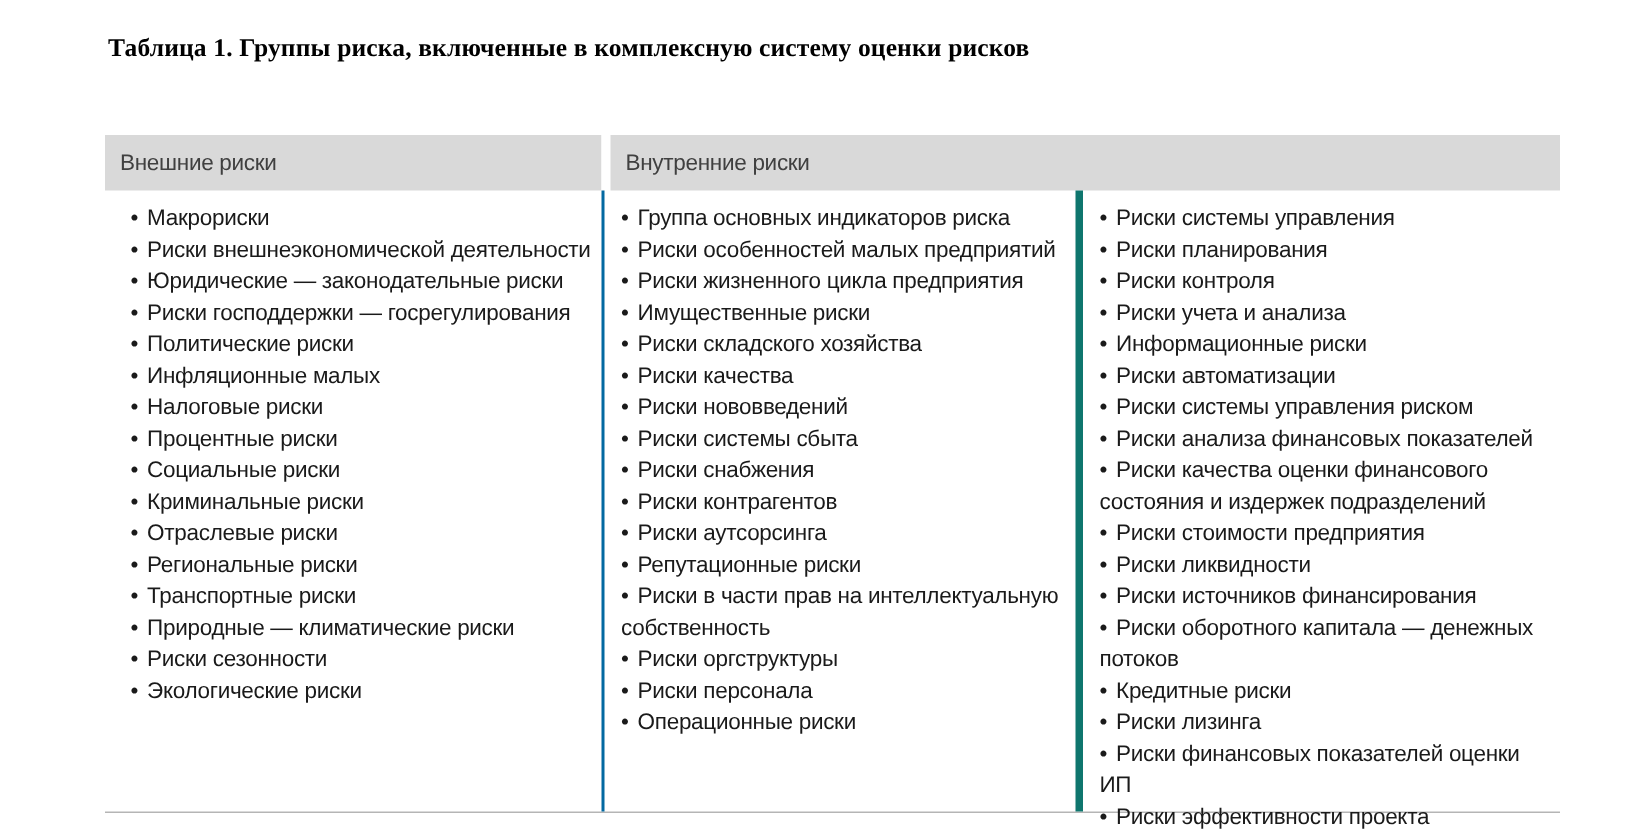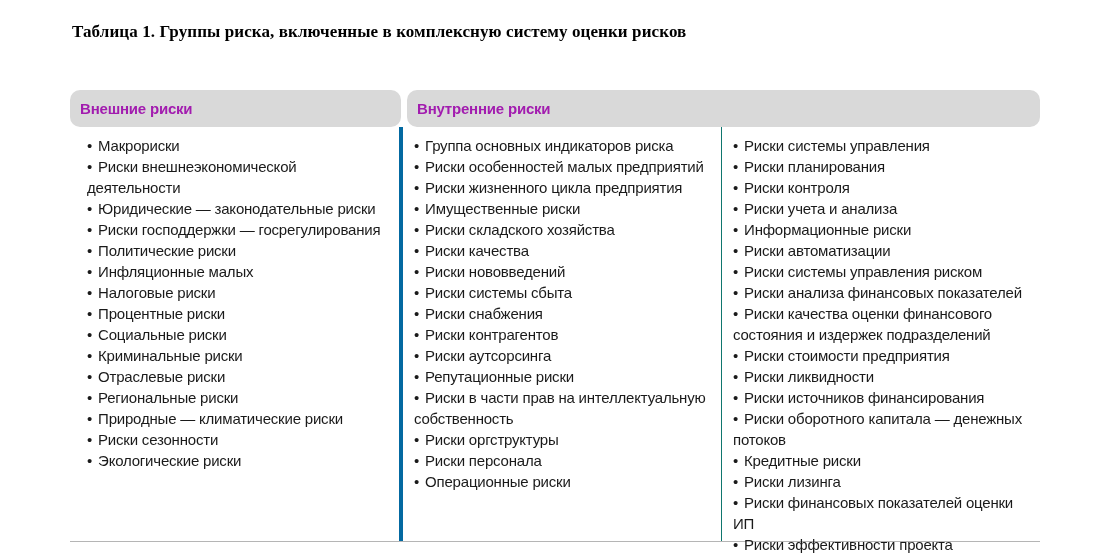--- a/index.html
+++ b/index.html
@@ -41,49 +41,48 @@
     display: flex;
     height: 37px;
   }
   .th {
     background: #d9d9d9;
     display: flex;
     align-items: center;
     box-sizing: border-box;
     padding-left: 10px;
     font-size: 15px;
-    font-weight: 700;
+    font-weight: 400;
     letter-spacing: -0.2px;
-    color: #a21caf;
-    border-radius: 10px;
+    color: #404040;
   }
   .th-external { width: 331px; }
   .th-gap { width: 6px; background: #ffffff; }
   .th-internal { flex: 1; }
   .tbody {
     display: flex;
     height: 414px;
     box-sizing: border-box;
   }
   .col {
     box-sizing: border-box;
     padding-top: 8px;
     padding-right: 6px;
     font-size: 15px;
     letter-spacing: -0.2px;
     color: #1a1a1a;
   }
   .col-1 {
     width: 333px;
-    border-right: 4px solid #0369a1;
+    border-right: 2px solid #0369a1;
     padding-left: 17px;
   }
   .col-2 {
     width: 319px;
-    border-right: 1px solid #0f766e;
+    border-right: 5px solid #0f766e;
     padding-left: 11px;
   }
   .col-3 {
     flex: 1;
     padding-left: 11px;
   }
   .item {
     line-height: 21px;
   }
   .bullet {
@@ -113,20 +112,21 @@
           <div class="item"><span class="bullet">•</span><span>Юридические — законодательные риски</span></div>
           <div class="item"><span class="bullet">•</span><span>Риски господдержки — госрегулирования</span></div>
           <div class="item"><span class="bullet">•</span><span>Политические риски</span></div>
           <div class="item"><span class="bullet">•</span><span>Инфляционные малых</span></div>
           <div class="item"><span class="bullet">•</span><span>Налоговые риски</span></div>
           <div class="item"><span class="bullet">•</span><span>Процентные риски</span></div>
           <div class="item"><span class="bullet">•</span><span>Социальные риски</span></div>
           <div class="item"><span class="bullet">•</span><span>Криминальные риски</span></div>
           <div class="item"><span class="bullet">•</span><span>Отраслевые риски</span></div>
           <div class="item"><span class="bullet">•</span><span>Региональные риски</span></div>
+          <div class="item"><span class="bullet">•</span><span>Транспортные риски</span></div>
           <div class="item"><span class="bullet">•</span><span>Природные — климатические риски</span></div>
           <div class="item"><span class="bullet">•</span><span>Риски сезонности</span></div>
           <div class="item"><span class="bullet">•</span><span>Экологические риски</span></div>
         </div>
       <div class="col col-2">
           <div class="item"><span class="bullet">•</span><span>Группа основных индикаторов риска</span></div>
           <div class="item"><span class="bullet">•</span><span>Риски особенностей малых предприятий</span></div>
           <div class="item"><span class="bullet">•</span><span>Риски жизненного цикла предприятия</span></div>
           <div class="item"><span class="bullet">•</span><span>Имущественные риски</span></div>
           <div class="item"><span class="bullet">•</span><span>Риски складского хозяйства</span></div>

